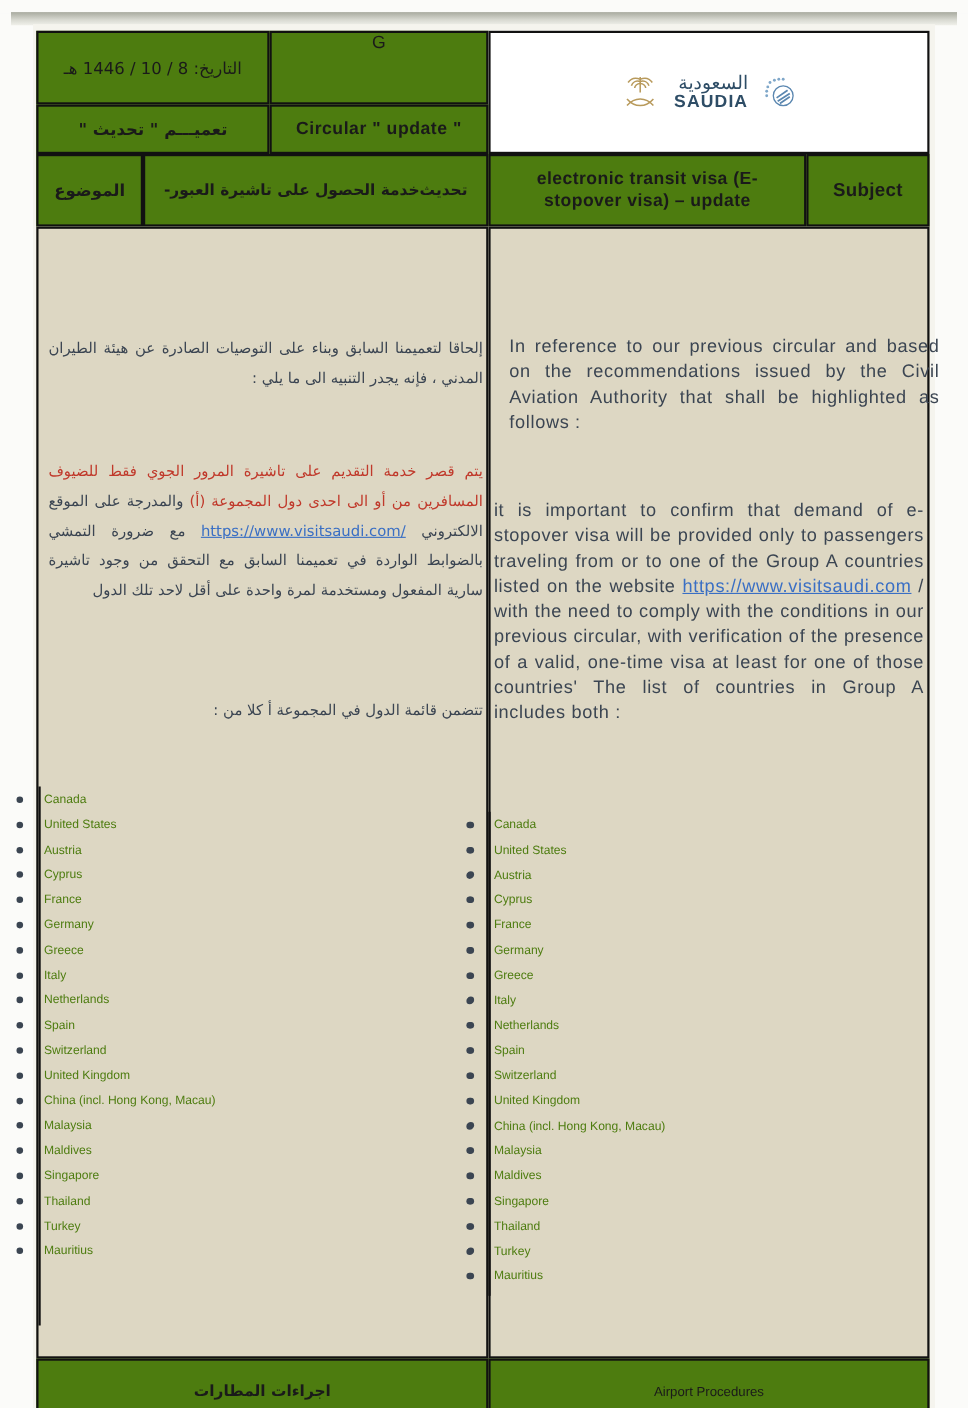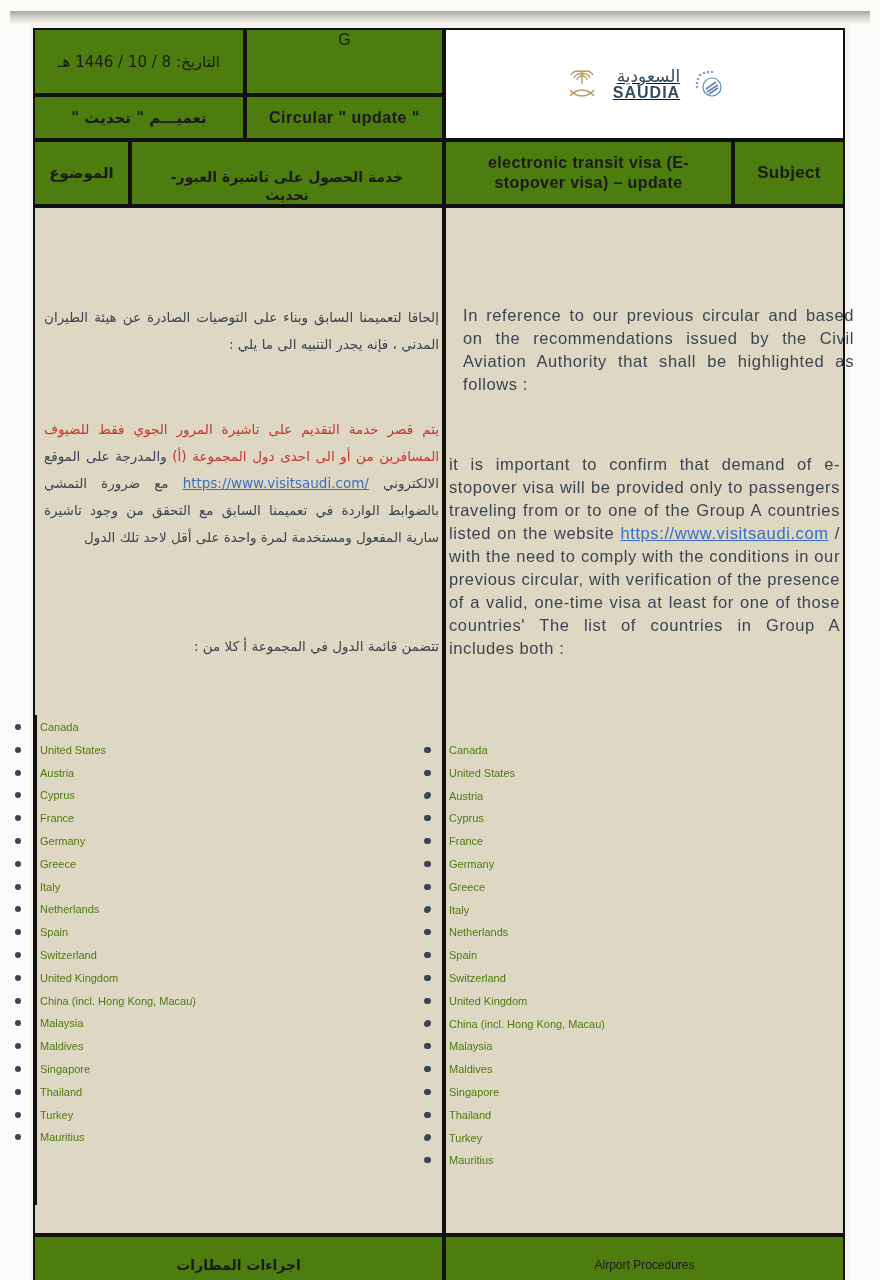--- a/index.html
+++ b/index.html
@@ -21,21 +21,21 @@
 
   .hdate-ar { font-family: "DejaVu Sans", sans-serif; font-size: 15px; direction: rtl; }
   .date-en { font-size: 16px; line-height: 19px; padding-top: 3px; letter-spacing: 0.3px; }
   .circ-ar { font-family: "DejaVu Sans", sans-serif; font-size: 15px; font-weight: bold; direction: rtl; }
   .circ-en { font-size: 16px; font-weight: bold; letter-spacing: 0.5px; }
   .subj-ar { font-family: "DejaVu Sans", sans-serif; font-size: 14px; font-weight: bold; direction: rtl; line-height: 18px; }
   .subj-en { font-size: 16px; font-weight: bold; line-height: 20px; letter-spacing: 0.4px; }
   .subj-label { font-size: 17px; font-weight: bold; letter-spacing: 0.3px; }
   .mawdu { font-family: "DejaVu Sans", sans-serif; font-size: 15px; font-weight: bold; direction: rtl; }
 
-  .logo { display: flex; align-items: center; gap: 14px; text-decoration: underline; }
+  .logo { display: flex; align-items: center; gap: 14px; }
   .logo-emblem { width: 34px; height: 36px; }
   .logo-text { display: flex; flex-direction: column; align-items: flex-start; line-height: 1; }
   .logo-ar { font-family: "DejaVu Sans", sans-serif; font-size: 17px; color: #2e4d66; direction: rtl; align-self: flex-end; }
   .logo-en { font-size: 16px; color: #2e4d66; letter-spacing: 1px; font-weight: bold; }
   .logo-mark { width: 30px; height: 30px; }
 
   .ptext { position: absolute; font-size: 16.5px; line-height: 23px; color: #3b4552; text-align: justify; letter-spacing: 0.6px; }
   .ptext-ar { position: absolute; font-family: "DejaVu Sans", sans-serif; font-size: 13.5px; line-height: 27px;
     color: #3b4552; direction: rtl; text-align: justify; }
   .red { color: #c0392b; }
@@ -102,21 +102,21 @@
   <div class="cell light c-center" style="left:0;top:67px;width:212px;height:45px;">
     <span class="circ-ar">تعميـــم " تحديث "</span>
   </div>
   <div class="cell light c-center" style="left:212px;top:67px;width:199px;height:45px;">
     <span class="circ-en">Circular " update "</span>
   </div>
 
   <div class="cell light c-center" style="left:0;top:112px;width:97px;height:66px;text-align:center;">
     <span class="mawdu">الموضوع</span>
   </div>
-  <div class="cell light c-center" style="left:97px;top:112px;width:314px;height:66px;flex-direction:column;justify-content:flex-end;">
+  <div class="cell light c-center" style="left:97px;top:112px;width:314px;height:66px;flex-direction:row;">
     <span class="subj-ar">خدمة الحصول على تاشيرة العبور-</span>
     <span class="subj-ar">تحديث</span>
   </div>
   <div class="cell light c-center" style="left:411px;top:112px;width:289px;height:66px;flex-direction:column;">
     <span class="subj-en">electronic transit visa (E-</span>
     <span class="subj-en">stopover visa) – update</span>
   </div>
   <div class="cell light c-center" style="left:700px;top:112px;width:112px;height:66px;">
     <span class="subj-label">Subject</span>
   </div>

